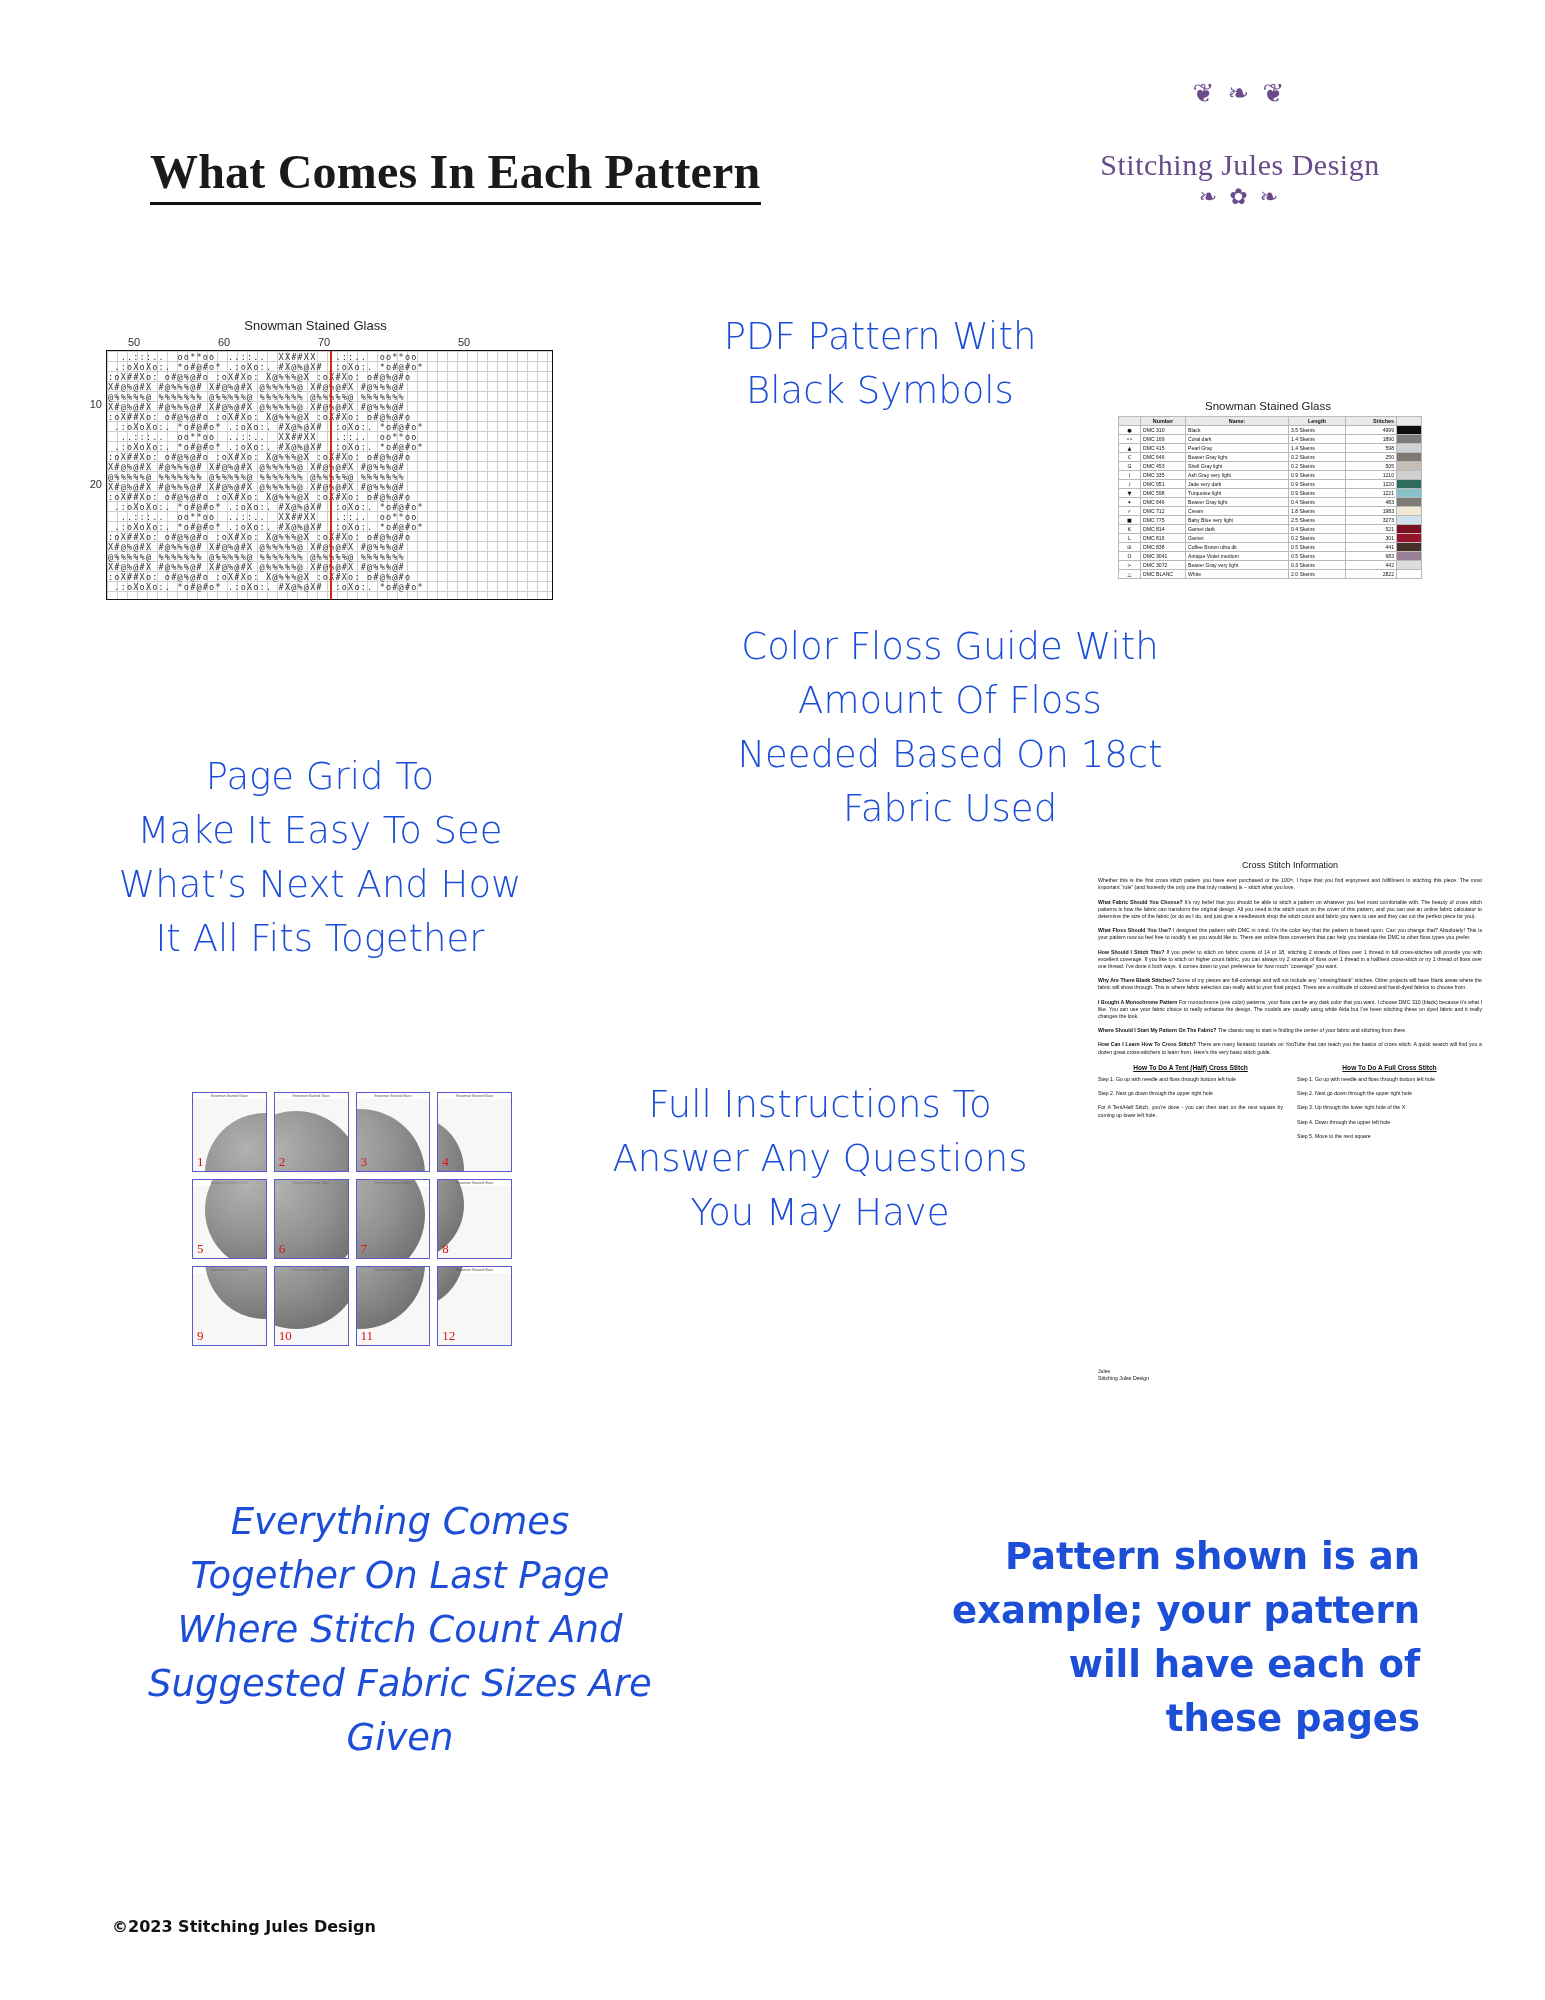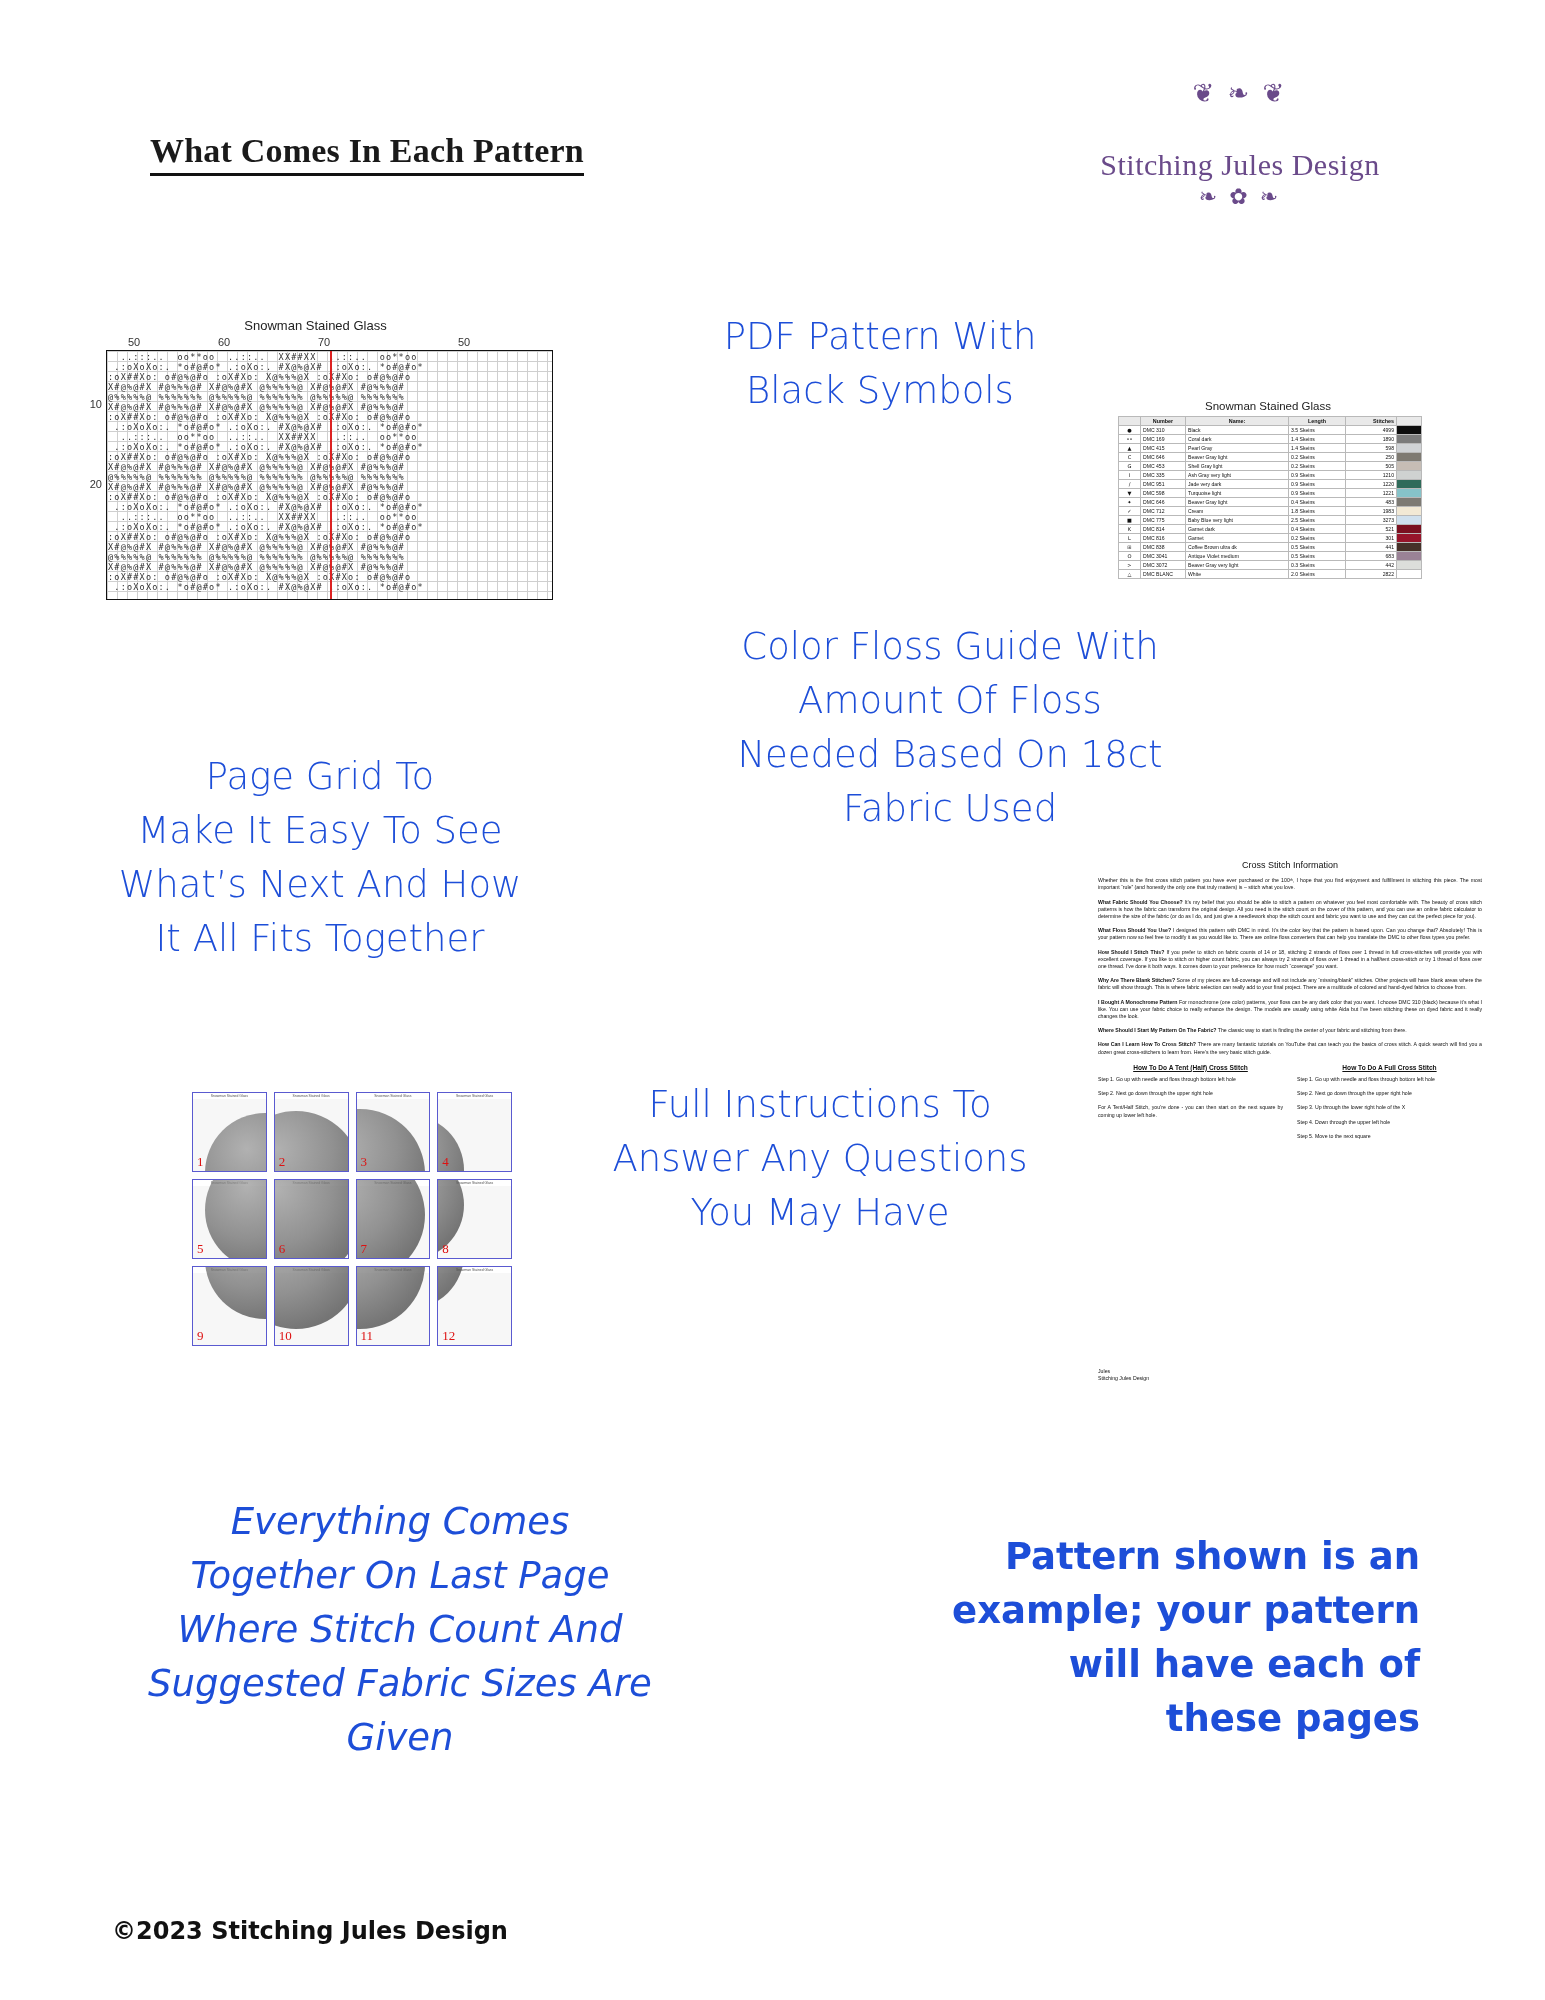--- a/index.html
+++ b/index.html
@@ -13,24 +13,24 @@
     position: relative;
     font-family: "Liberation Sans", sans-serif;
     color: #1a1a1a;
     overflow: hidden;
   }
 
   
   .page-title {
     position: absolute;
     left: 150px;
-    top: 132px;
+    top: 144px;
     font-family: "Liberation Serif", serif;
     font-weight: bold;
-    font-size: 34px;
+    font-size: 48px;
     letter-spacing: 0.2px;
     border-bottom: 3px solid #111;
     padding-bottom: 3px;
     white-space: nowrap;
   }
 
   .logo {
     position: absolute;
     left: 1060px;
     top: 78px;
@@ -282,21 +282,21 @@
     bottom: 6px;
     font-size: 5.2px;
     line-height: 7px;
   }
 
   
   .footer {
     position: absolute;
     left: 112px;
     top: 1917px;
-    font-size: 24px;
+    font-size: 16px;
     font-weight: bold;
     font-family: "DejaVu Sans", sans-serif;
     color: #111;
   }
 </style>
 </head>
 <body>
 
 <div class="page-title">What Comes In Each Pattern</div>
 

